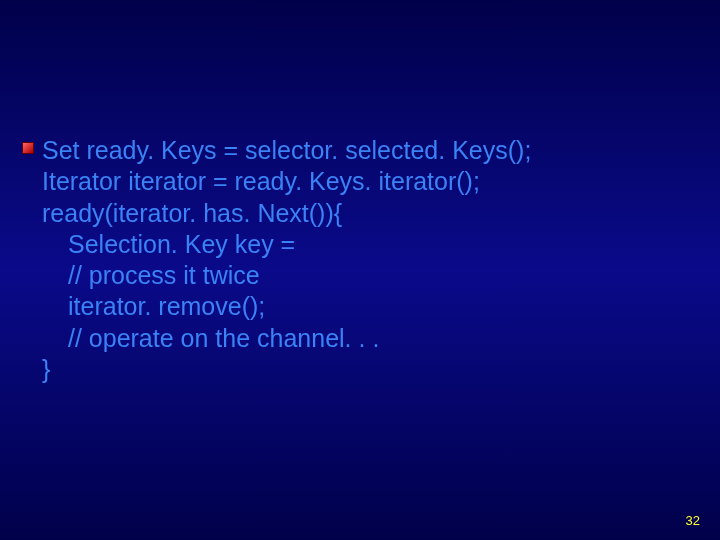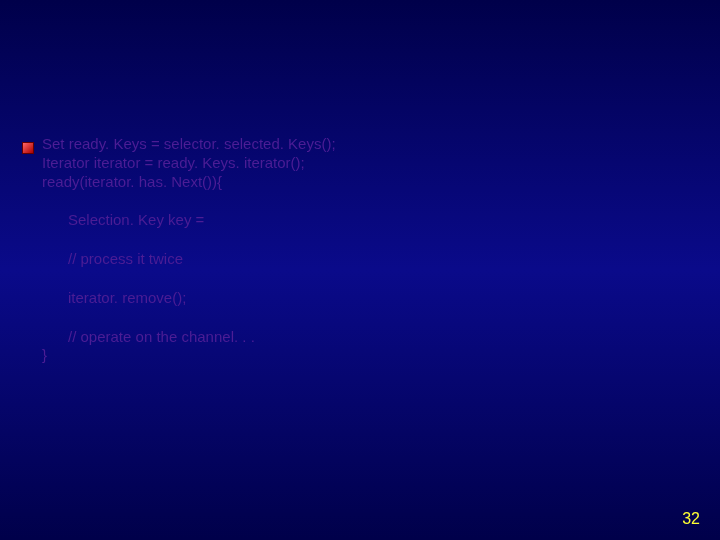--- a/index.html
+++ b/index.html
@@ -14,35 +14,34 @@
     font-family: Arial, Helvetica, sans-serif;
     position: relative;
   }
   .content {
     position: absolute;
     top: 135px;
     left: 42px;
     right: 40px;
   }
   .code-line {
-    color: #4c1d95;
-    font-size: 15px;
+    color: #3b82f6;
+    font-size: 25px;
     line-height: 1.25;
     white-space: nowrap;
   }
   .indent {
     padding-left: 26px;
-    margin-top: 20px;
   }
   .page-num {
     position: absolute;
     bottom: 12px;
     right: 20px;
     color: #ffff33;
-    font-size: 16px;
+    font-size: 13px;
   }
   .bullet {
     position: absolute;
     left: 22px;
     top: 142px;
     width: 10px;
     height: 10px;
     background: linear-gradient(135deg, #ff6666, #aa0000);
     border: 1px solid #660000;
   }

